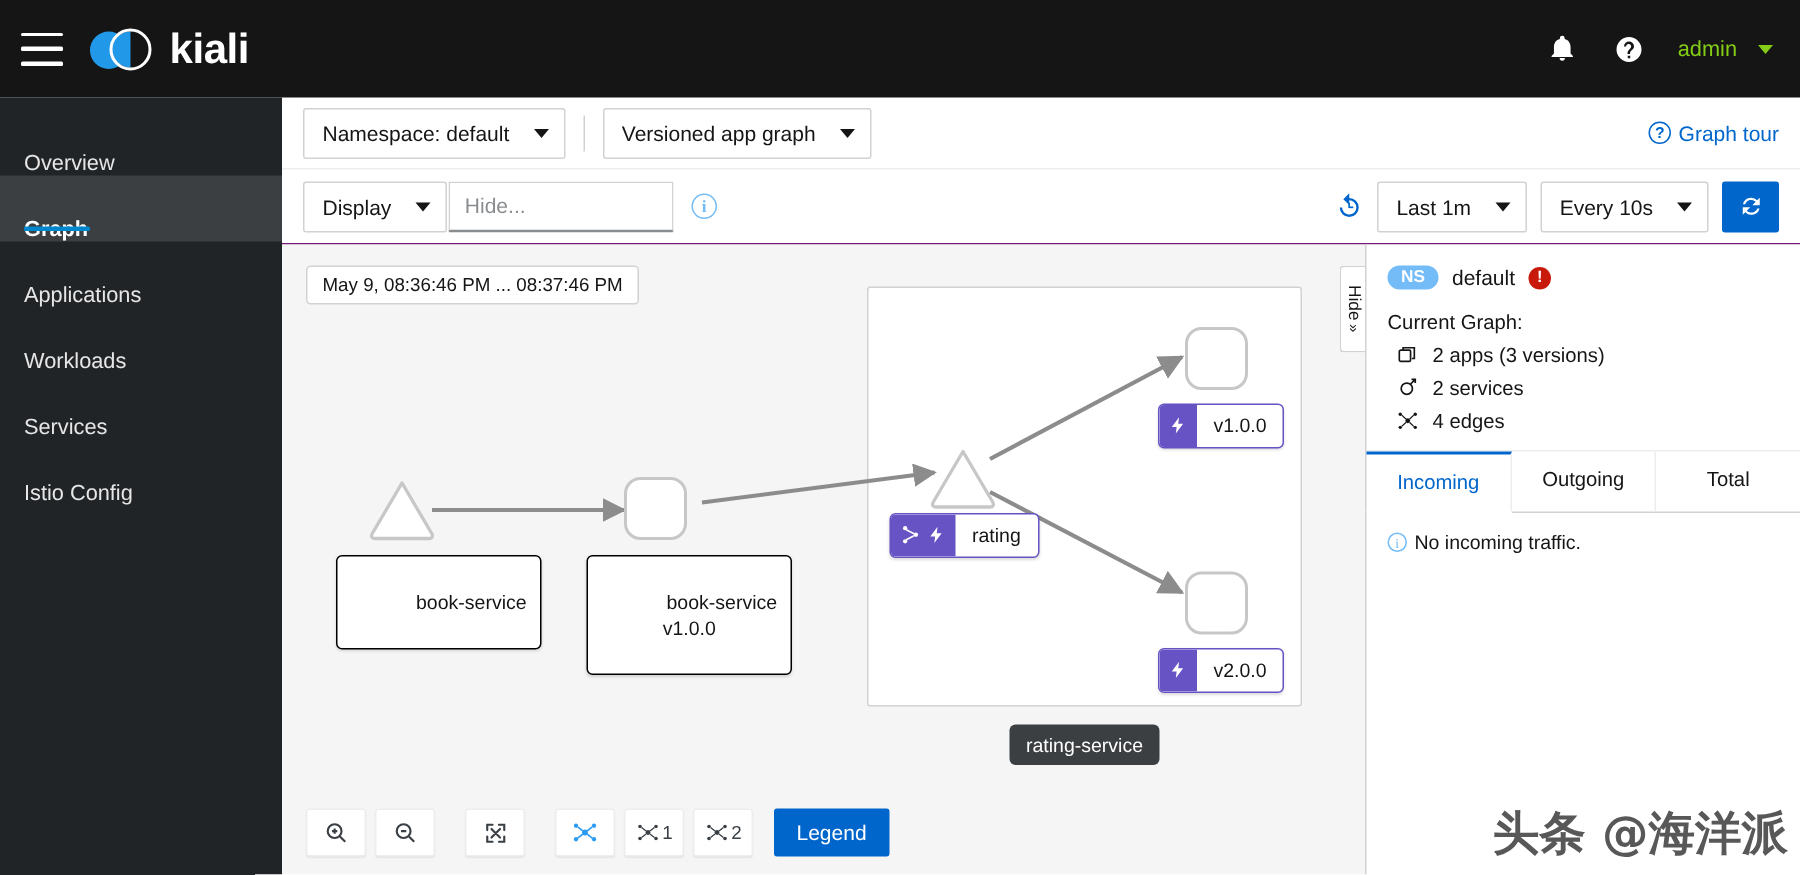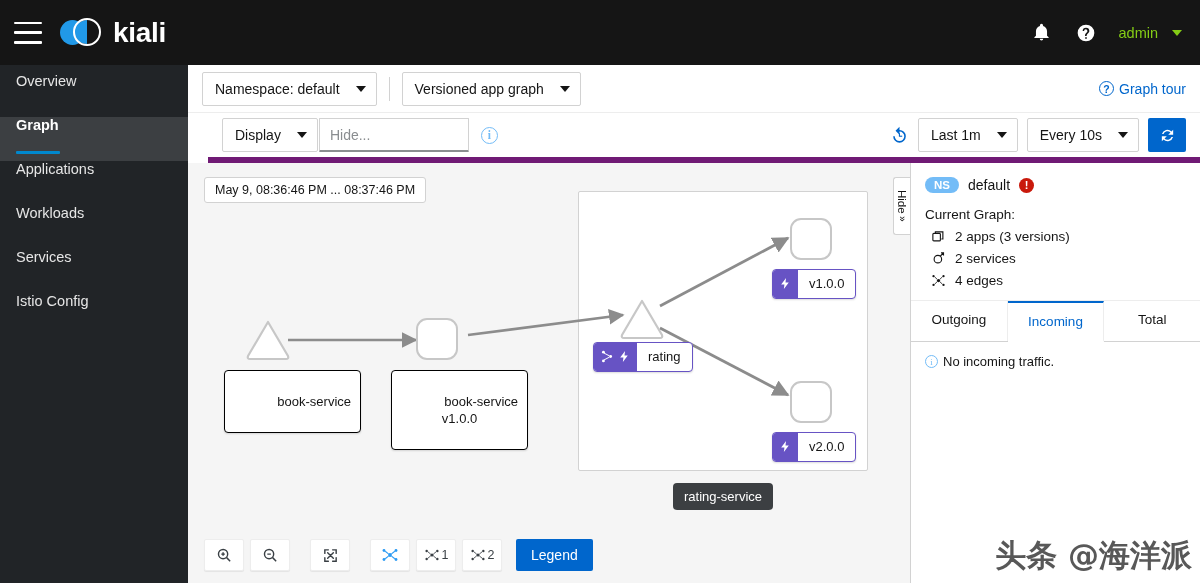--- a/index.html
+++ b/index.html
@@ -11,21 +11,21 @@
   .app { position: relative; width: 1200px; height: 583px; display: flex; flex-direction: column; }
 
   
   .masthead {
     height: 65px; background: #151515; display: flex; align-items: center;
     flex: 0 0 65px; position: relative; z-index: 20;
   }
   .burger { width: 28px; height: 22px; margin-left: 14px; margin-right: 18px;
     display: flex; flex-direction: column; justify-content: space-between; cursor: pointer; }
   .burger span { display: block; height: 2.5px; background: #fff; border-radius: 1px; }
-  .brand { display: flex; align-items: flex-start; gap: 9px; }
+  .brand { display: flex; align-items: center; gap: 9px; }
   .brand-mark { position: relative; width: 44px; height: 30px; }
   .brand-mark .c1 { position: absolute; left: 0; top: 3px; width: 25px; height: 25px;
      border-radius: 50%; background: #2199e8; }
   .brand-mark .c2 { position: absolute; left: 13px; top: 1px; width: 28px; height: 28px;
      border-radius: 50%; border: 2.5px solid #ffffff; background: transparent; }
   .brand-mark .c2in { position: absolute; left: 15px; top: 3px; width: 12px; height: 24px;
      background: #2199e8; border-radius: 24px 0 0 24px; }
   .brand-text { color: #fff; font-size: 28px; font-weight: 600; letter-spacing: -.3px; }
 
   .masthead-right { margin-left: auto; display: flex; align-items: center;
@@ -33,33 +33,33 @@
   .mh-icon { width: 22px; height: 22px; display: flex; align-items: center; justify-content: center;
      cursor: pointer; }
   .user-menu { display: flex; align-items: center; gap: 14px; cursor: pointer; font-size: 14.5px; }
   .caret-down { width: 0; height: 0; border-left: 5px solid transparent;
      border-right: 5px solid transparent; border-top: 6px solid currentColor; }
 
   
   .body-row { flex: 1; display: flex; min-height: 0; }
 
   .sidebar { width: 188px; background: #212427; flex: 0 0 188px; padding-top: 8px; }
-  .nav-item { height: 44px; display: flex; align-items: flex-start; padding-left: 16px;
+  .nav-item { height: 44px; display: flex; align-items: flex-end; padding-left: 16px;
      color: #e6e6e6; font-size: 14.5px; cursor: pointer; position: relative; }
   .nav-item.active { background: #3c3f42; color: #fff; font-weight: 600; }
   .nav-item.active::after { content: ""; position: absolute; left: 16px; bottom: 7px;
      width: 44px; height: 3px; background: #0088ce; border-radius: 1px; }
 
   .content { flex: 1; display: flex; flex-direction: column; background: #fff; min-width: 0; }
 
   
   .toolbar1 { height: 48px; display: flex; align-items: center; padding: 0 14px;
      border-bottom: 1px solid #ededed; text-align: right; }
   .toolbar2 { height: 50px; display: flex; align-items: center; padding: 0 14px;
-     border-bottom: 6px solid #701a75; margin-left: 20px; }
+     border-bottom: 1px solid #701a75; }
 
   .select-btn { height: 34px; border: 1px solid #d2d2d2; background: #fff; border-radius: 2px;
      display: flex; align-items: center; gap: 16px; padding: 0 10px 0 12px;
      font-size: 14px; color: #151515; cursor: pointer; white-space: nowrap; }
   .select-btn .caret-down { border-top-color: #151515; }
   .tb-divider { width: 1px; height: 24px; background: #d2d2d2; margin: 0 12px; }
 
   .text-input { height: 34px; border: 1px solid #d2d2d2; border-bottom: 2px solid #8a8d90;
      background: #fff; border-radius: 1px; padding: 0 10px; font-size: 14px;
      color: #151515; width: 150px; font-family: inherit; }
@@ -442,25 +442,25 @@
                   <circle cx="20" cy="5" r="1.8"></circle>
                 <circle cx="4" cy="19" r="1.8"></circle>
                   <circle cx="20" cy="19" r="1.8"></circle>
                 <path d="M5.6 6 L10 10.2 M18.4 6 L14 10.2 M5.6 18 L10 13.8 M18.4 18 L14 13.8" stroke="#151515" stroke-width="1.3"></path>
               </svg>
               <span>4 edges</span>
             </div>
           </div>
 
           <div class="sp-tabs">
+            <div class="sp-tab active">
+              <span>Incoming</span>
+            </div>
             <div class="sp-tab">
               <span>Outgoing</span>
-            </div>
-            <div class="sp-tab active">
-              <span>Incoming</span>
             </div>
             <div class="sp-tab" style="border-right:none">
               <span>Total</span>
             </div>
           </div>
 
           <div class="sp-note">
             <span class="note-i">i</span>
             <span>No incoming traffic.</span>
           </div>

